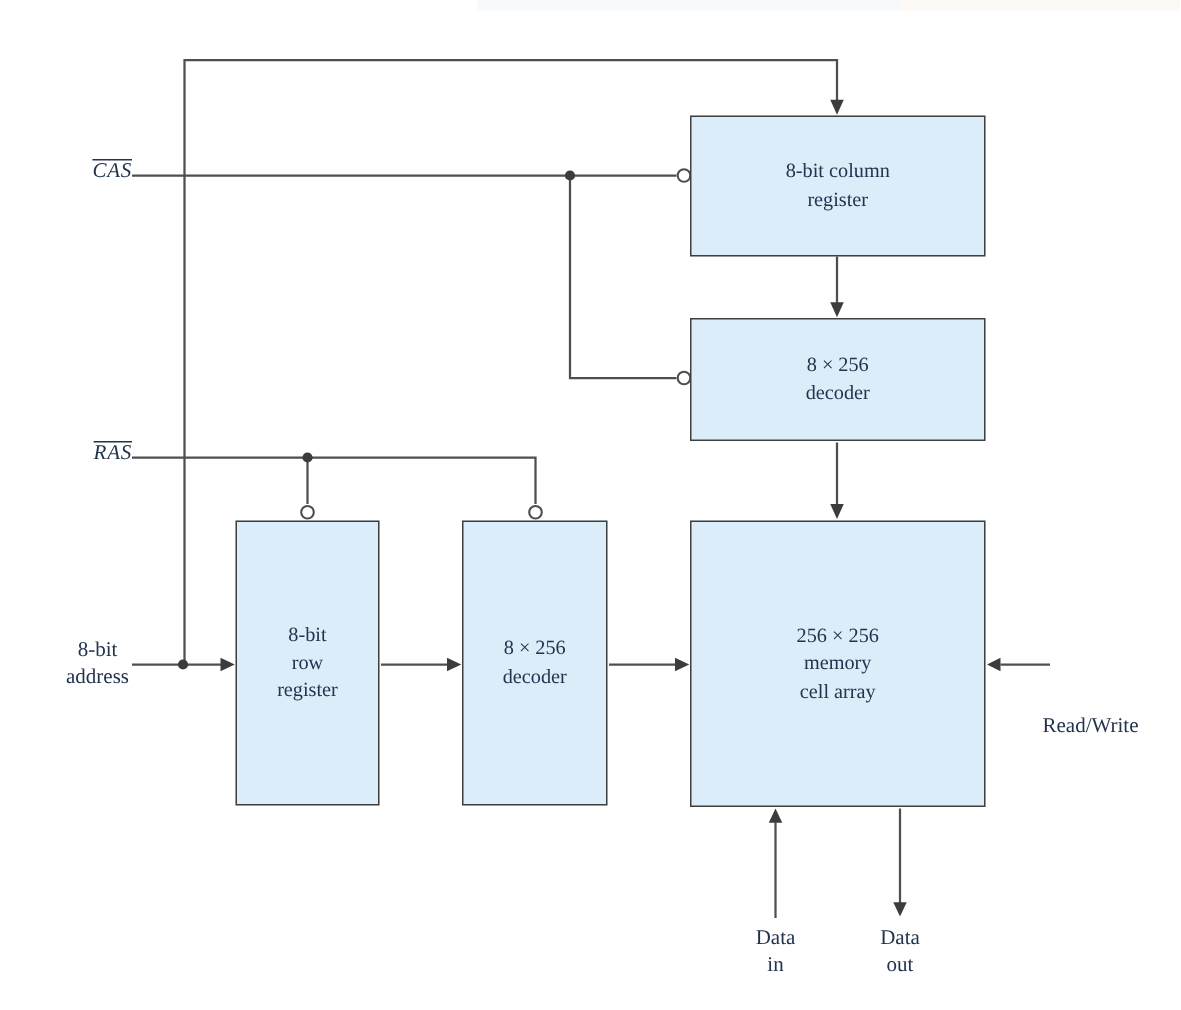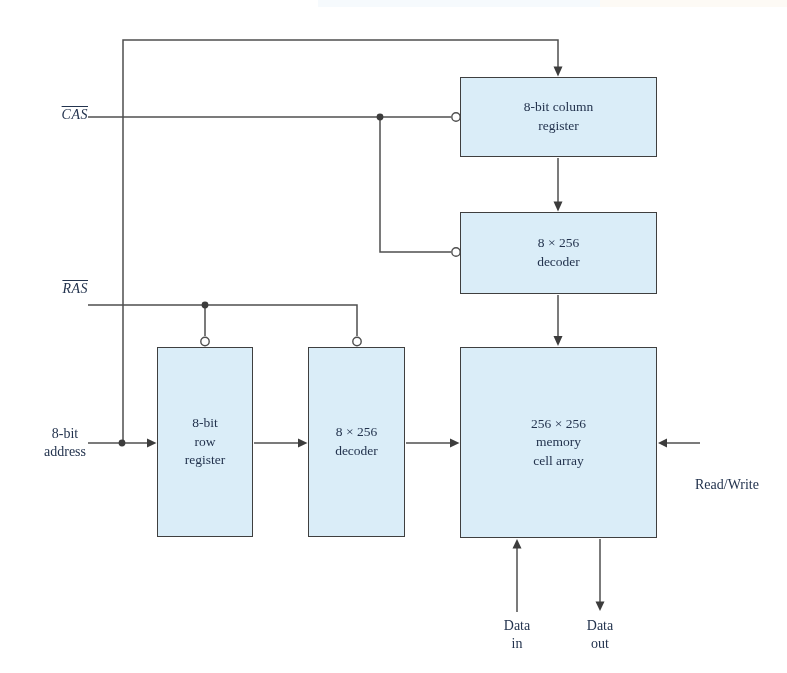--- a/index.html
+++ b/index.html
@@ -28,27 +28,27 @@
   .siglabel{
     position:absolute;font-size:14px;line-height:1.3;
   }
   .ctr{text-align:center;}
   .rt{text-align:right;}
   .barlabel{
     font-style:italic;
     text-decoration:overline;
     letter-spacing:0.5px;
   }
-  .box-column-register{left:460px;top:77px;width:197px;height:80px;}
+  .box-column-register{left:460px;top:77px;width:197px;height:94px;}
   .box-column-decoder{left:460px;top:212px;width:197px;height:82px;}
   .box-memory-array{left:460px;top:347px;width:197px;height:191px;}
   .box-row-register{left:157px;top:347px;width:96px;height:190px;}
   .box-row-decoder{left:308px;top:347px;width:97px;height:190px;}
   .lbl-cas{left:44px;top:106px;width:44px;}
-  .lbl-ras{left:44px;top:280px;width:44px;}
+  .lbl-ras{left:44px;top:294px;width:44px;}
   .lbl-address{left:23px;top:425px;width:84px;}
   .lbl-readwrite{left:695px;top:433px;width:92px;margin-top:43px;}
   .lbl-datain{left:487px;top:617px;width:60px;}
   .lbl-dataout{left:570px;top:617px;width:60px;}
 </style>
 </head>
 <body>
 
 <div id="stage">
 

